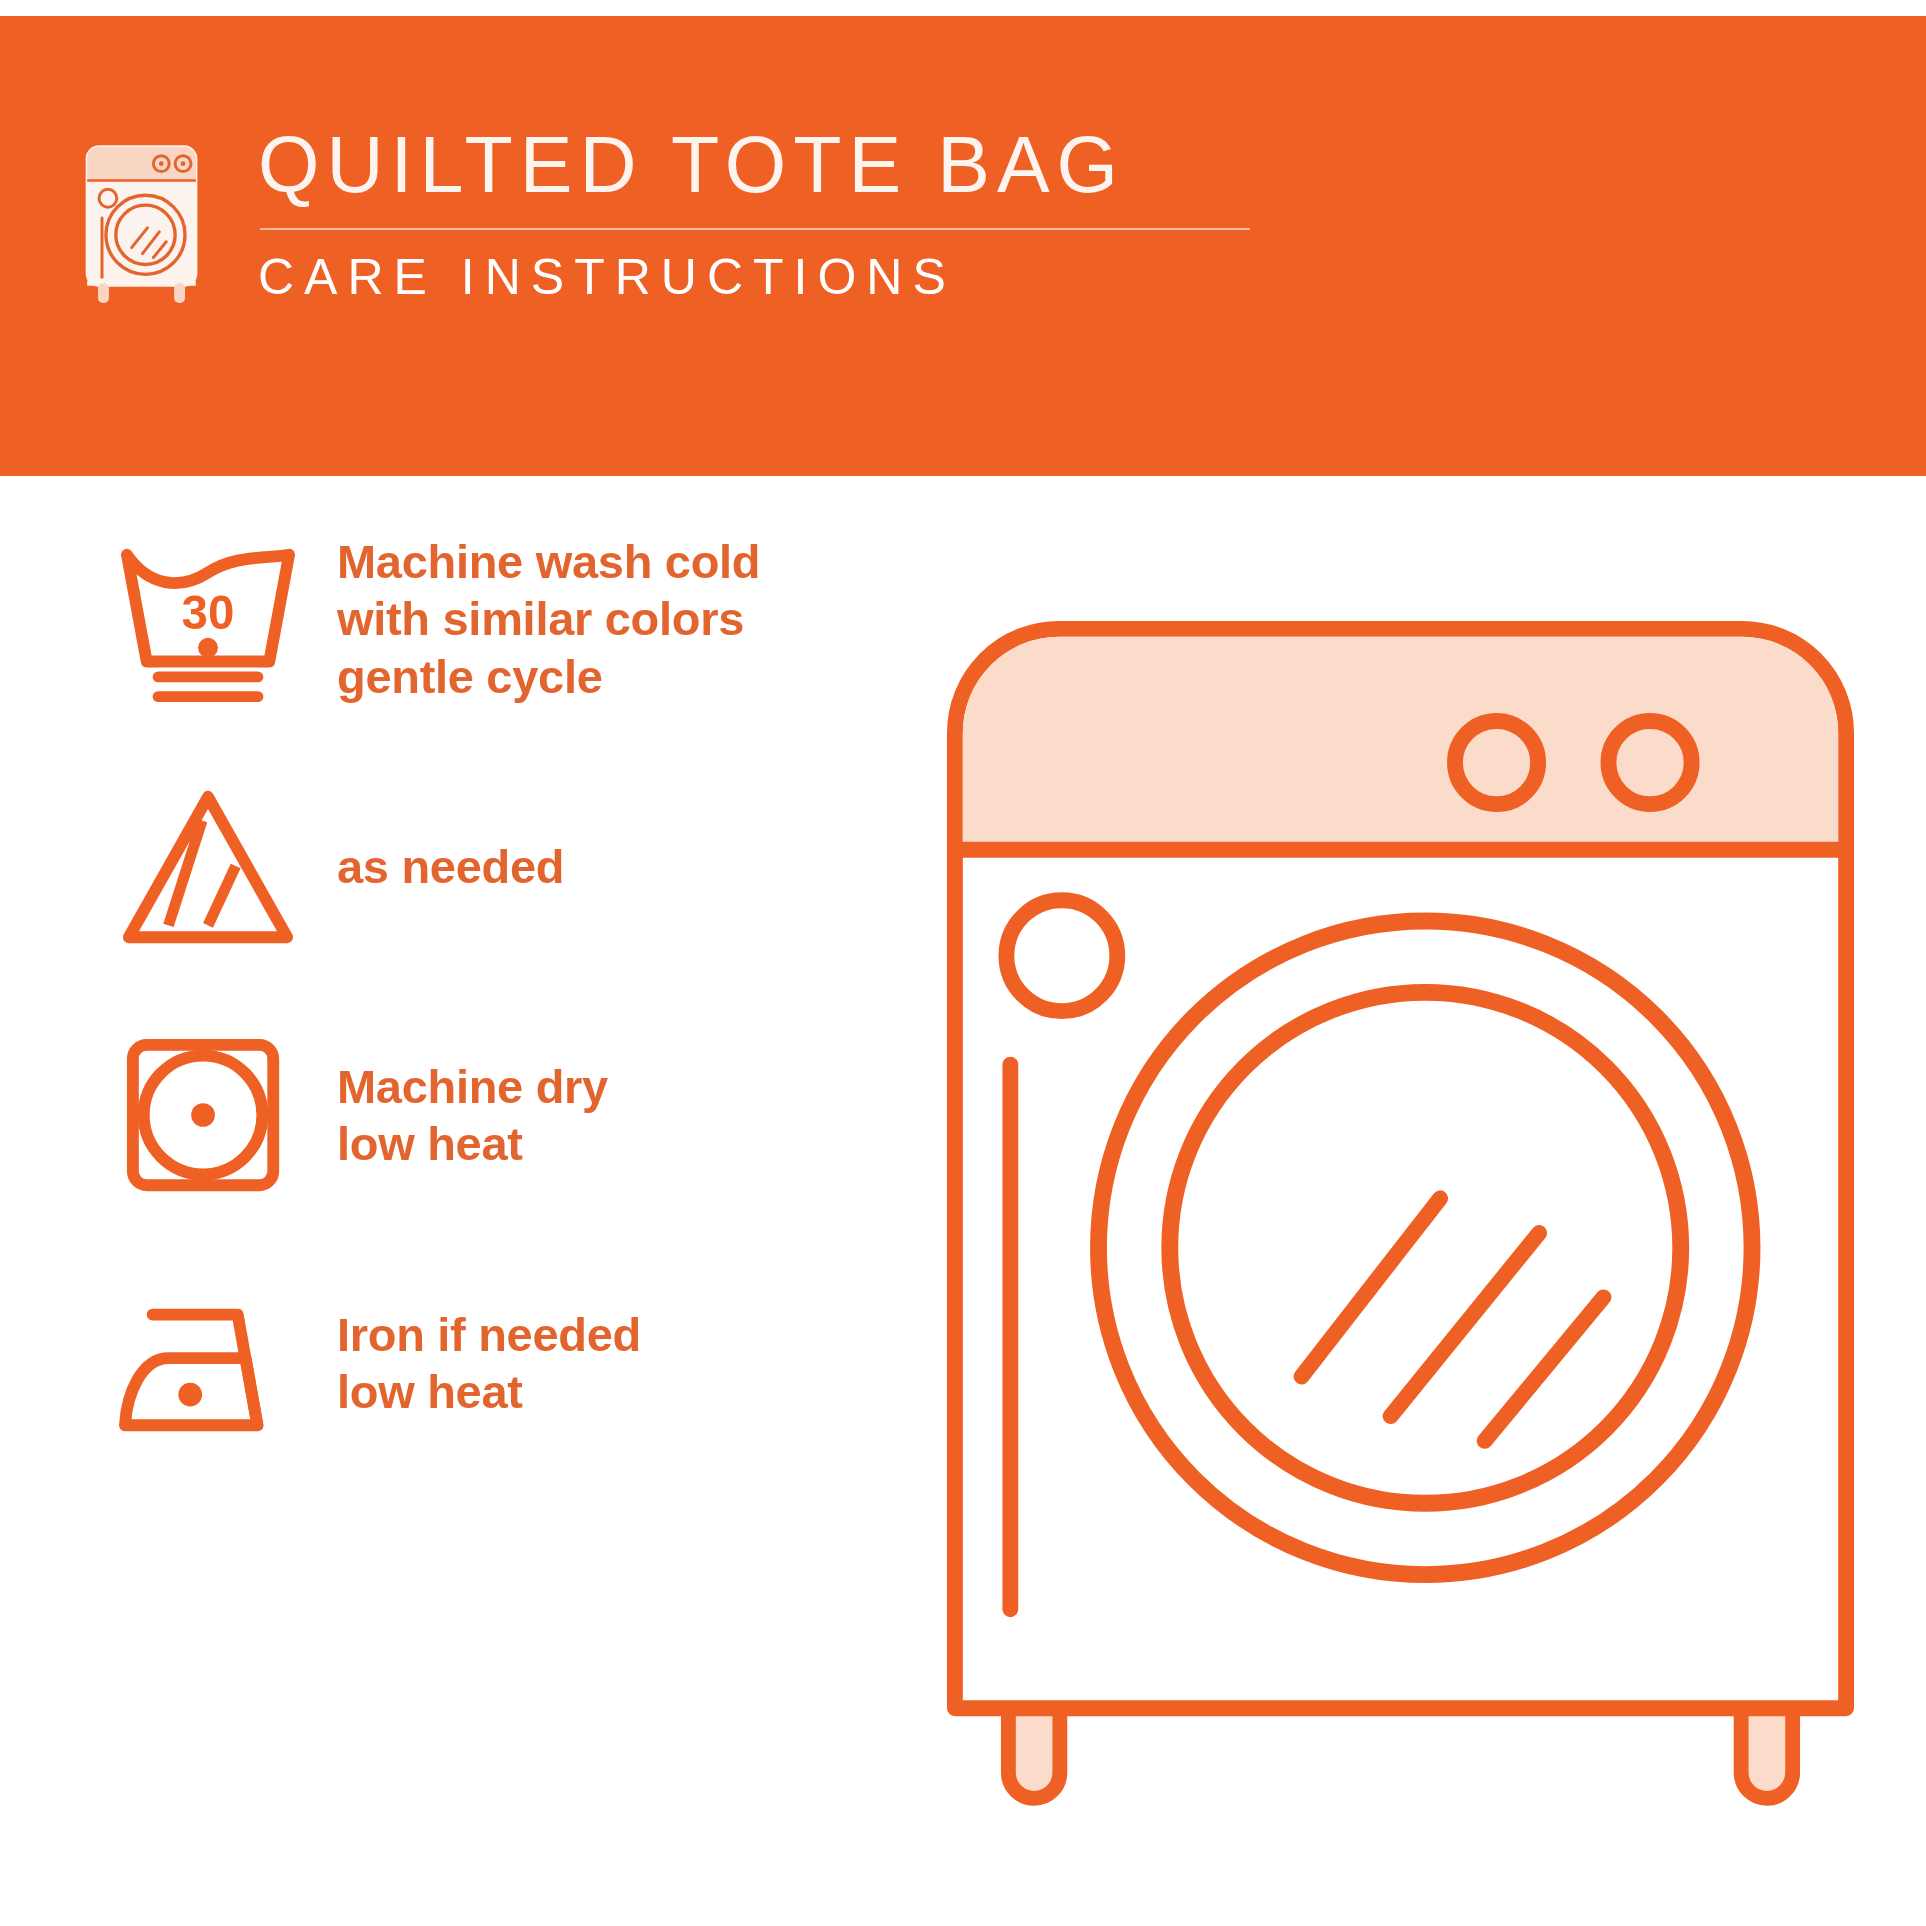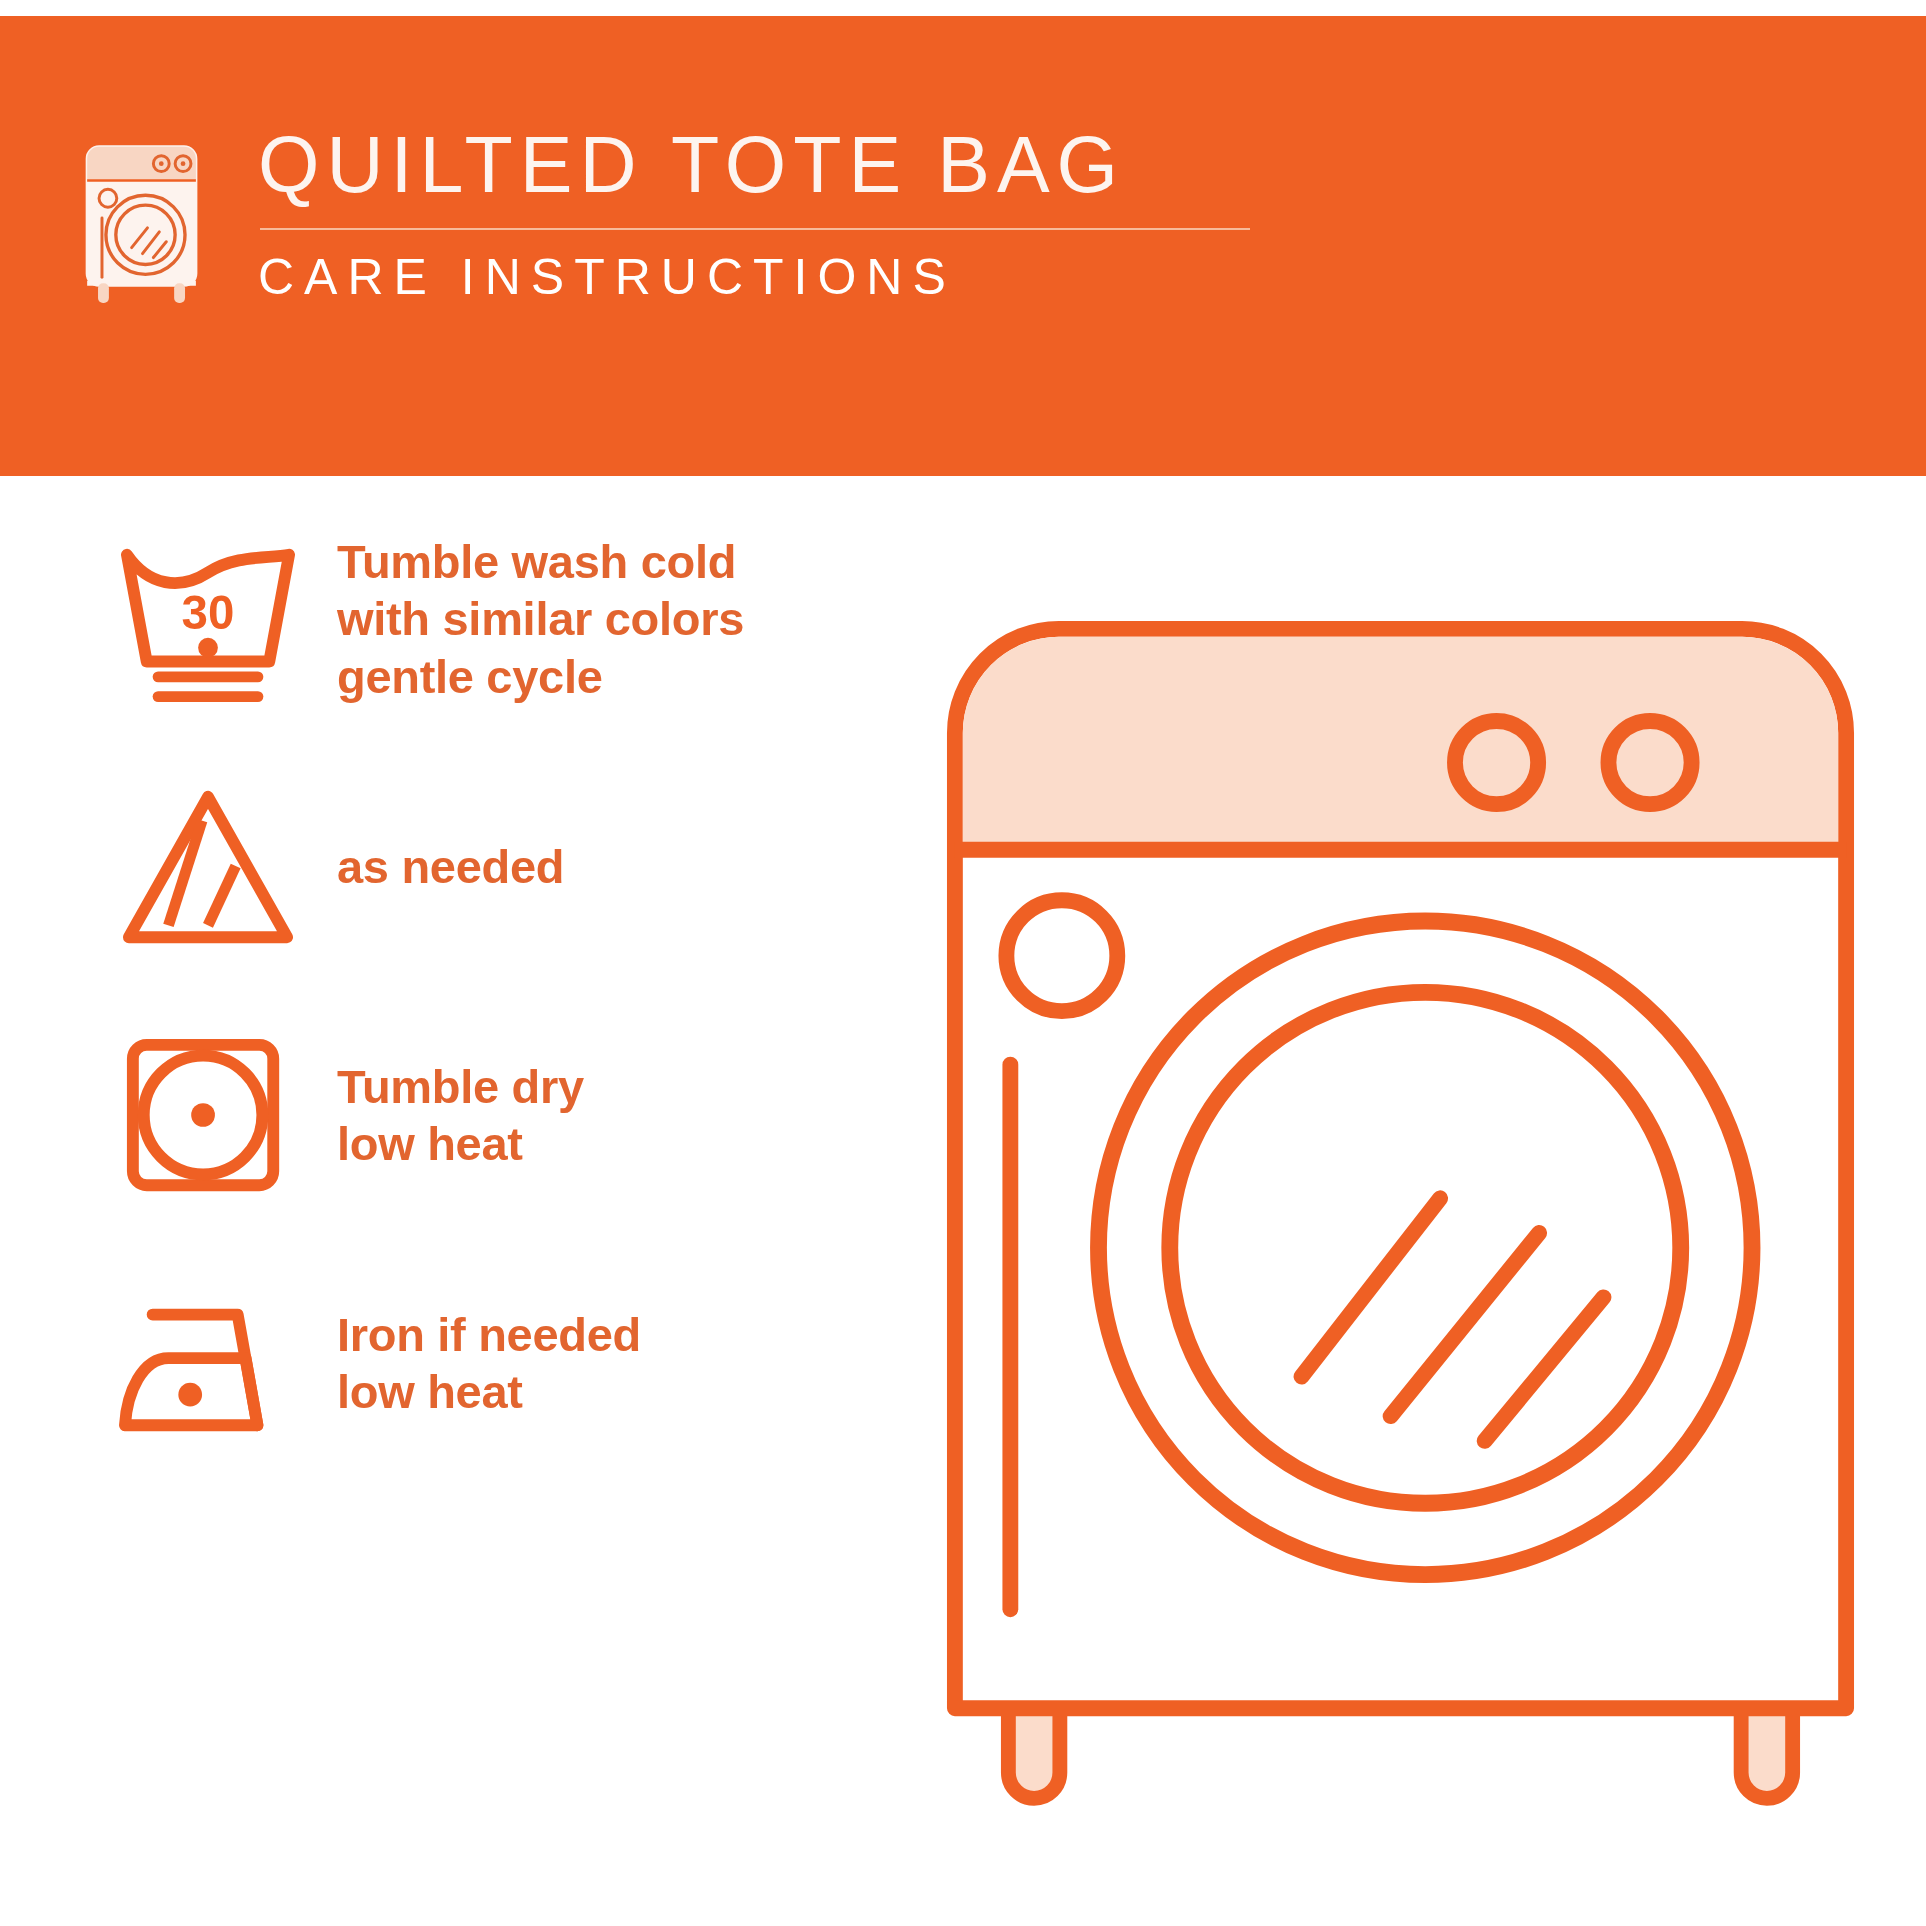--- a/index.html
+++ b/index.html
@@ -124,21 +124,21 @@
 
         <text x="100" y="97" font-family="Liberation Sans, sans-serif" font-size="48" font-weight="700" fill="#ef6024" text-anchor="middle">30</text>
 
         <circle cx="100" cy="116" r="10" fill="#ef6024"></circle>
 
         <rect x="44" y="140" width="112" height="11" rx="5.5" fill="#ef6024"></rect>
         <rect x="44" y="160" width="112" height="11" rx="5.5" fill="#ef6024"></rect>
       </svg>
     </div>
     <div class="care-text">
-      <div>Tumble wash cold</div>
+      <div>Machine wash cold</div>
       <div>with similar colors</div>
       <div>gentle cycle</div>
     </div>
   </div>
 
   <div class="care-row">
     <div class="care-symbol">
       <svg viewBox="0 0 200 175" width="198" height="173">
         <path d="M100 16 L180 158 L20 158 Z" fill="none" stroke="#ef6024" stroke-width="12" stroke-linejoin="round"></path>
         <line x1="94" y1="40" x2="60" y2="146" stroke="#ef6024" stroke-width="11" stroke-linecap="butt"></line>
@@ -152,21 +152,21 @@
 
   <div class="care-row">
     <div class="care-symbol">
       <svg viewBox="0 0 200 175" width="198" height="173">
         <rect x="24" y="16" width="142" height="142" rx="14" fill="none" stroke="#ef6024" stroke-width="12"></rect>
         <circle cx="95" cy="87" r="60" fill="none" stroke="#ef6024" stroke-width="12"></circle>
         <circle cx="95" cy="87" r="12" fill="#ef6024"></circle>
       </svg>
     </div>
     <div class="care-text">
-      <div>Tumble dry</div>
+      <div>Machine dry</div>
       <div>low heat</div>
     </div>
   </div>
 
   <div class="care-row">
     <div class="care-symbol">
       <svg viewBox="0 0 200 175" width="198" height="173">
 
         <path d="M44 38 L130 38 L150 150" fill="none" stroke="#ef6024" stroke-width="12" stroke-linecap="round" stroke-linejoin="round"></path>
 

